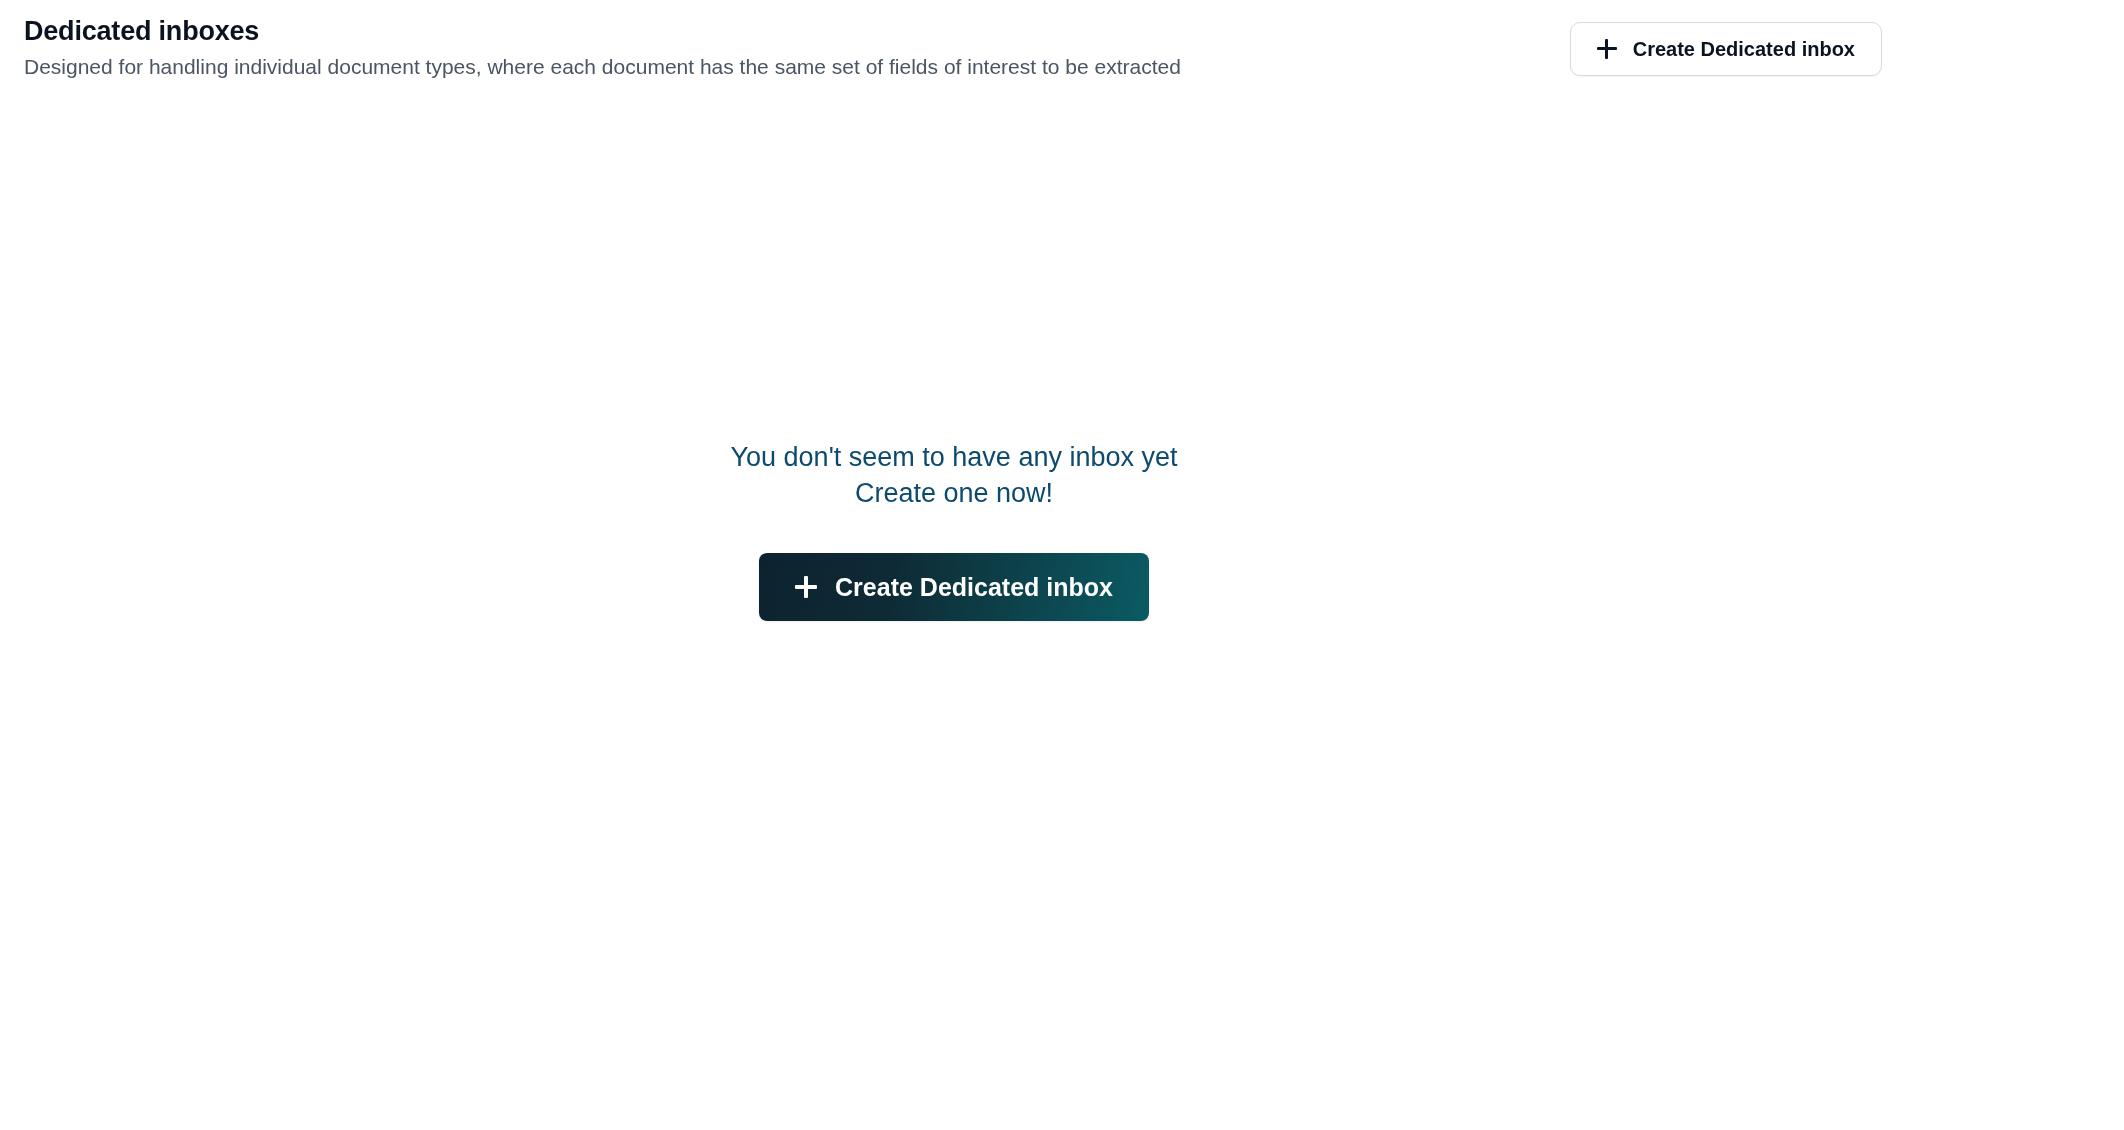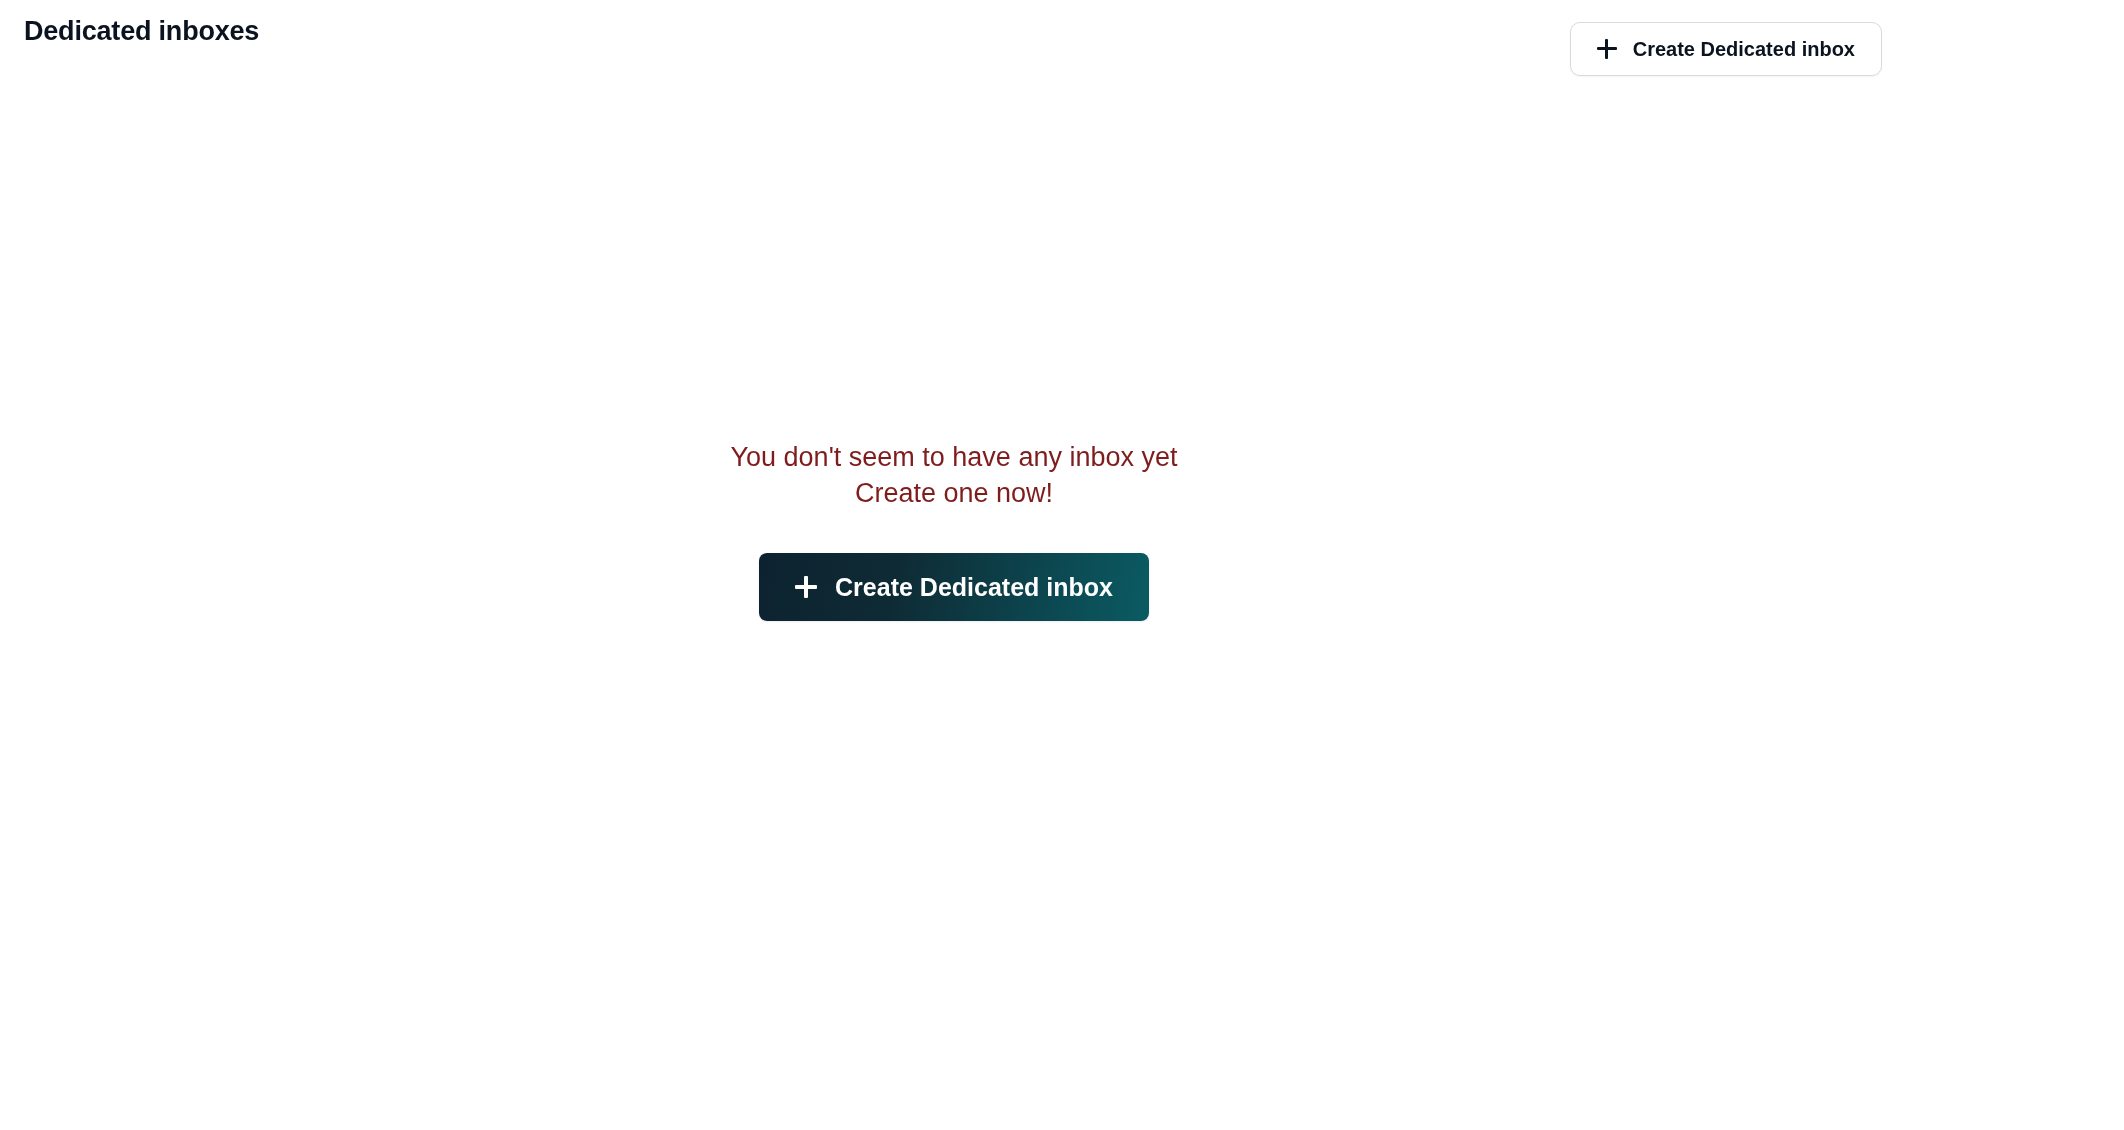--- a/index.html
+++ b/index.html
@@ -113,21 +113,21 @@
     right: 0;
     top: 440px;
     display: flex;
     flex-direction: column;
     align-items: center;
   }
 
   .empty-line {
     font-size: 27px;
     font-weight: 400;
-    color: #7f1d1d;
+    color: #0c4a6e;
     line-height: 1.32;
     text-align: right;
   }
 
   .primary-button {
     margin-top: 42px;
     display: inline-flex;
     align-items: center;
     justify-content: center;
     gap: 18px;
@@ -161,20 +161,21 @@
   }
 </style>
 </head>
 <body>
 
 <div class="page">
 
   <div class="header">
     <div class="header-text">
       <h1 class="page-title">Dedicated inboxes</h1>
+      <div class="page-subtitle">Designed for handling individual document types, where each document has the same set of fields of interest to be extracted</div>
     </div>
 
     <button class="header-button">
       <span class="plus-icon"></span>
       <span>Create Dedicated inbox</span>
     </button>
   </div>
 
   <div class="empty-state">
     <div class="empty-line">You don't seem to have any inbox yet</div>

